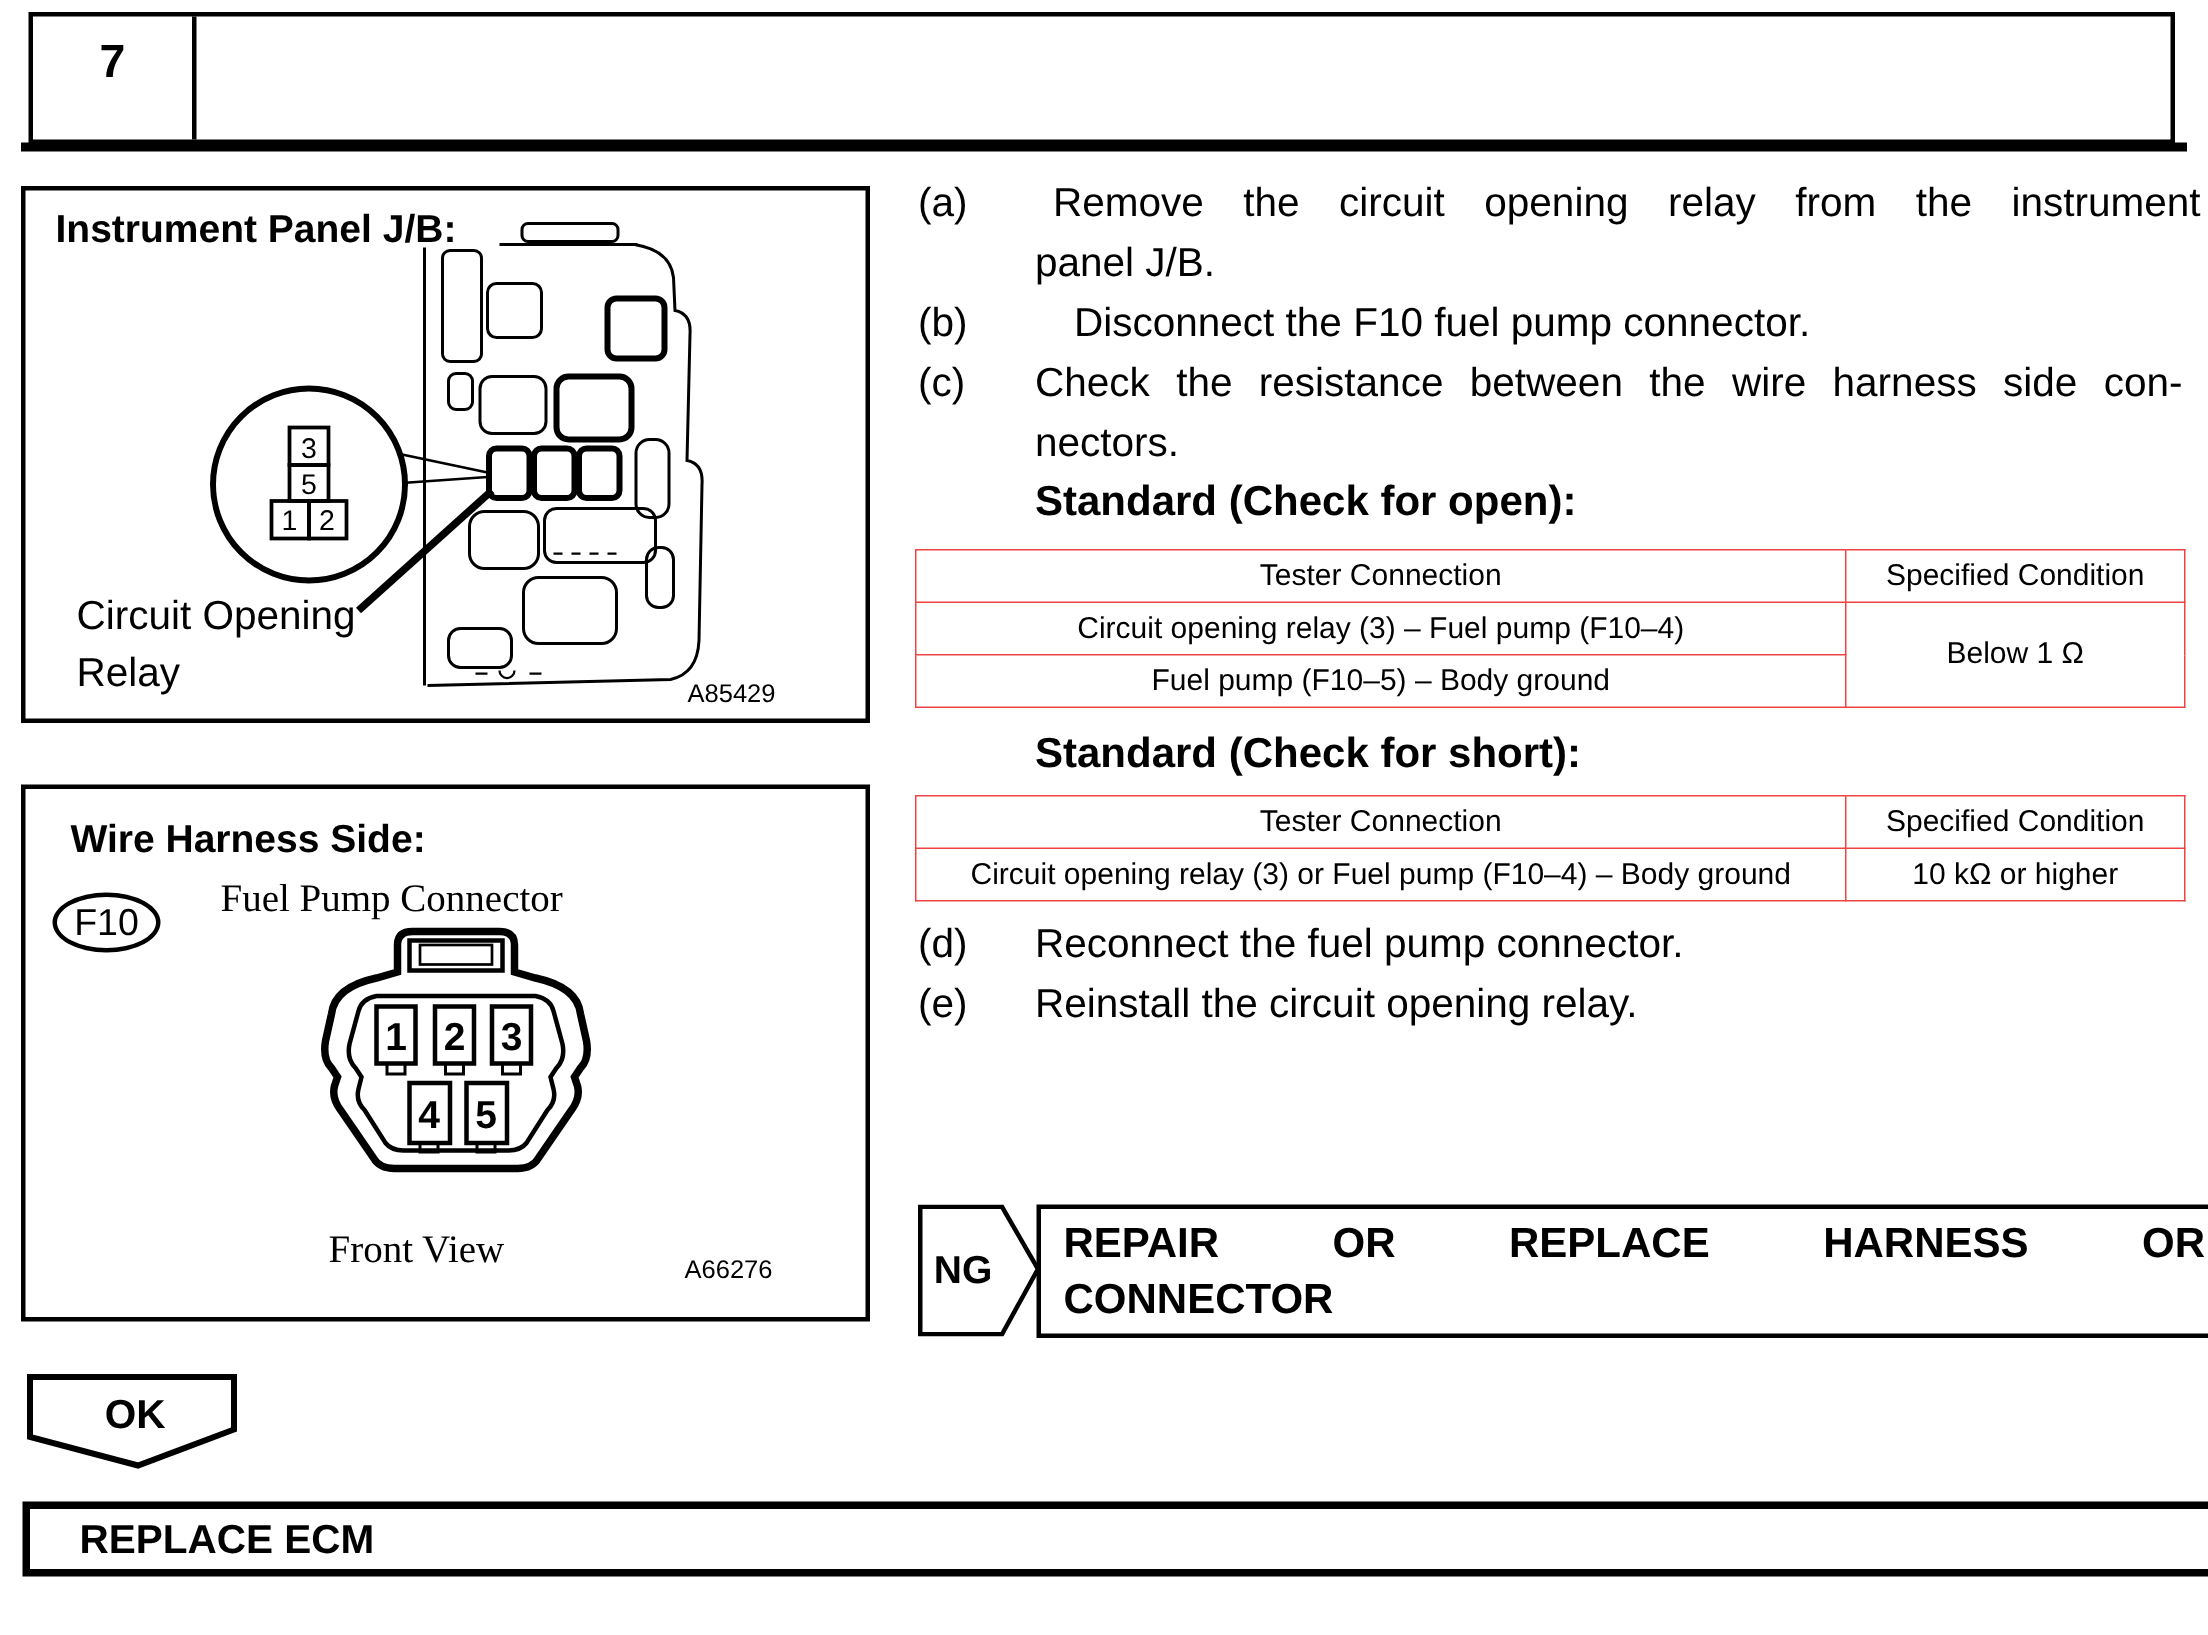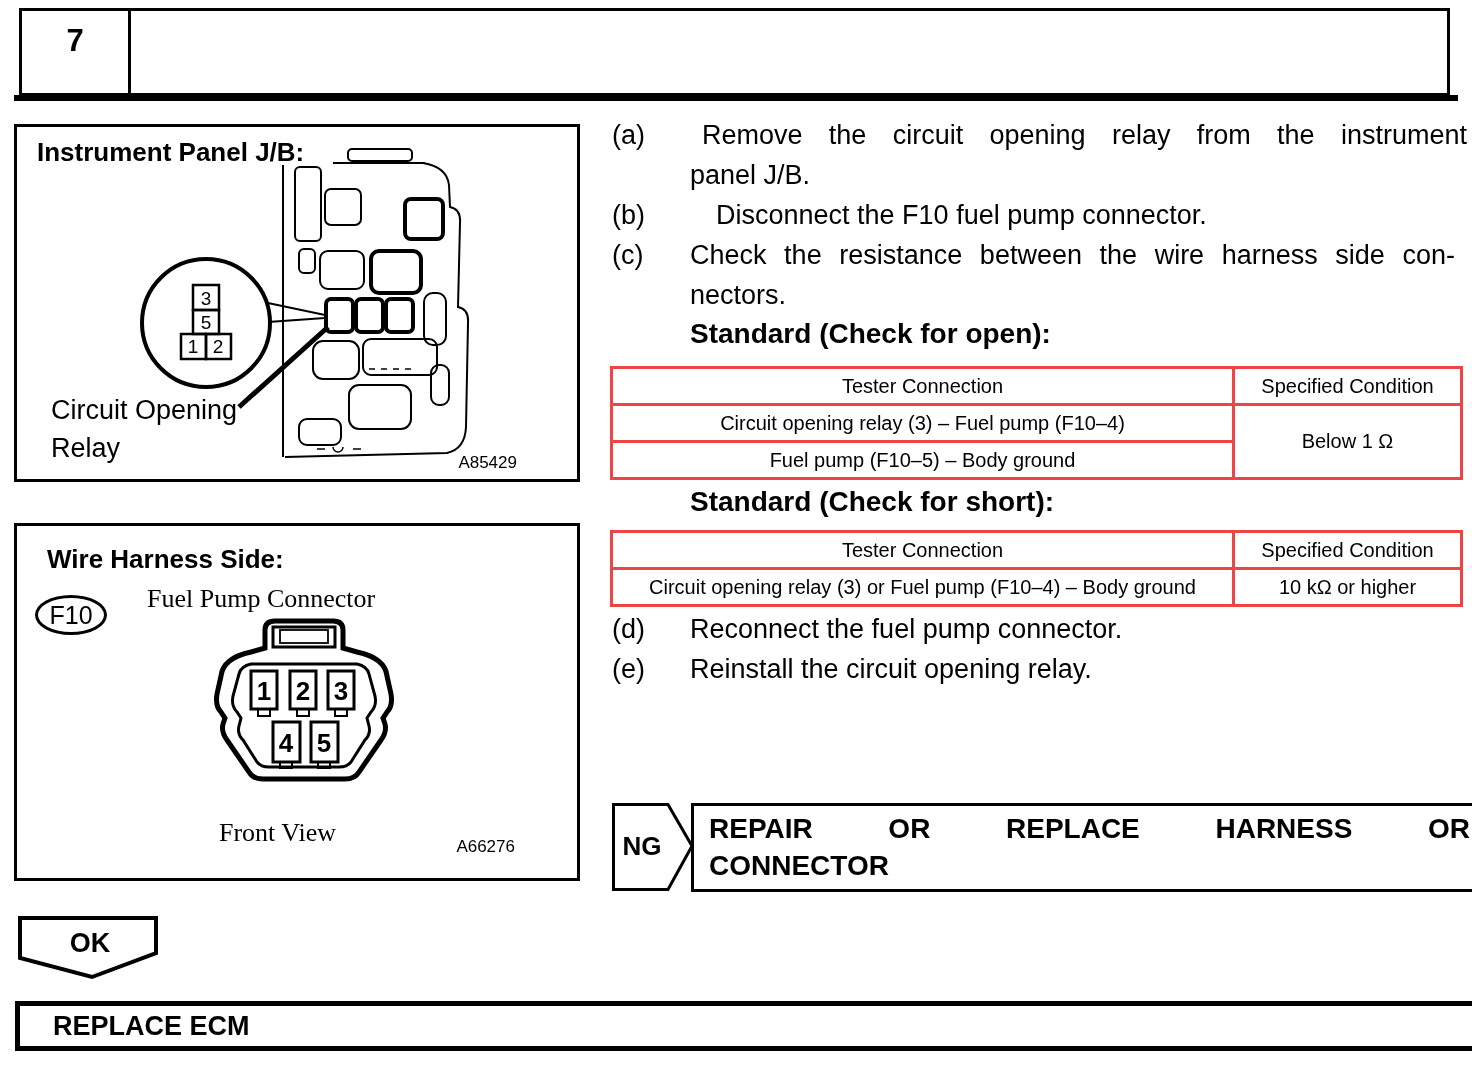--- a/index.html
+++ b/index.html
@@ -29,21 +29,21 @@
   svg text{font-family:"Liberation Sans",sans-serif;fill:#000;}
 
   
   .step-label{font-size:27px;width:70px;}
   .step-text{width:765px;font-size:27px;}
   .jline{text-align:justify;text-align-last:justify;}
   .std-heading{font-size:28px;font-weight:700;}
 
   
   table.spec{border-collapse:collapse;background:#fff;table-layout:fixed;}
-  table.spec td{border:3px solid #ef4444;text-align:center;vertical-align:middle;
+  table.spec td{border:1px solid #ef4444;text-align:center;vertical-align:middle;
                 font-size:20px;height:34px;padding:0 4px;overflow:hidden;}
   td.c1{width:611px;}
   td.c2{width:217px;}
 
   
   .action-box{left:691px;top:803px;width:761px;height:79px;border:3px solid #000;
               padding:4px 15px 0 15px;font-weight:700;font-size:28px;line-height:37px;
               box-sizing:content-box;}
   .ecm-box{left:15px;top:1001px;width:1423px;height:40px;border:5px solid #000;
            display:flex;align-items:center;padding-left:33px;

